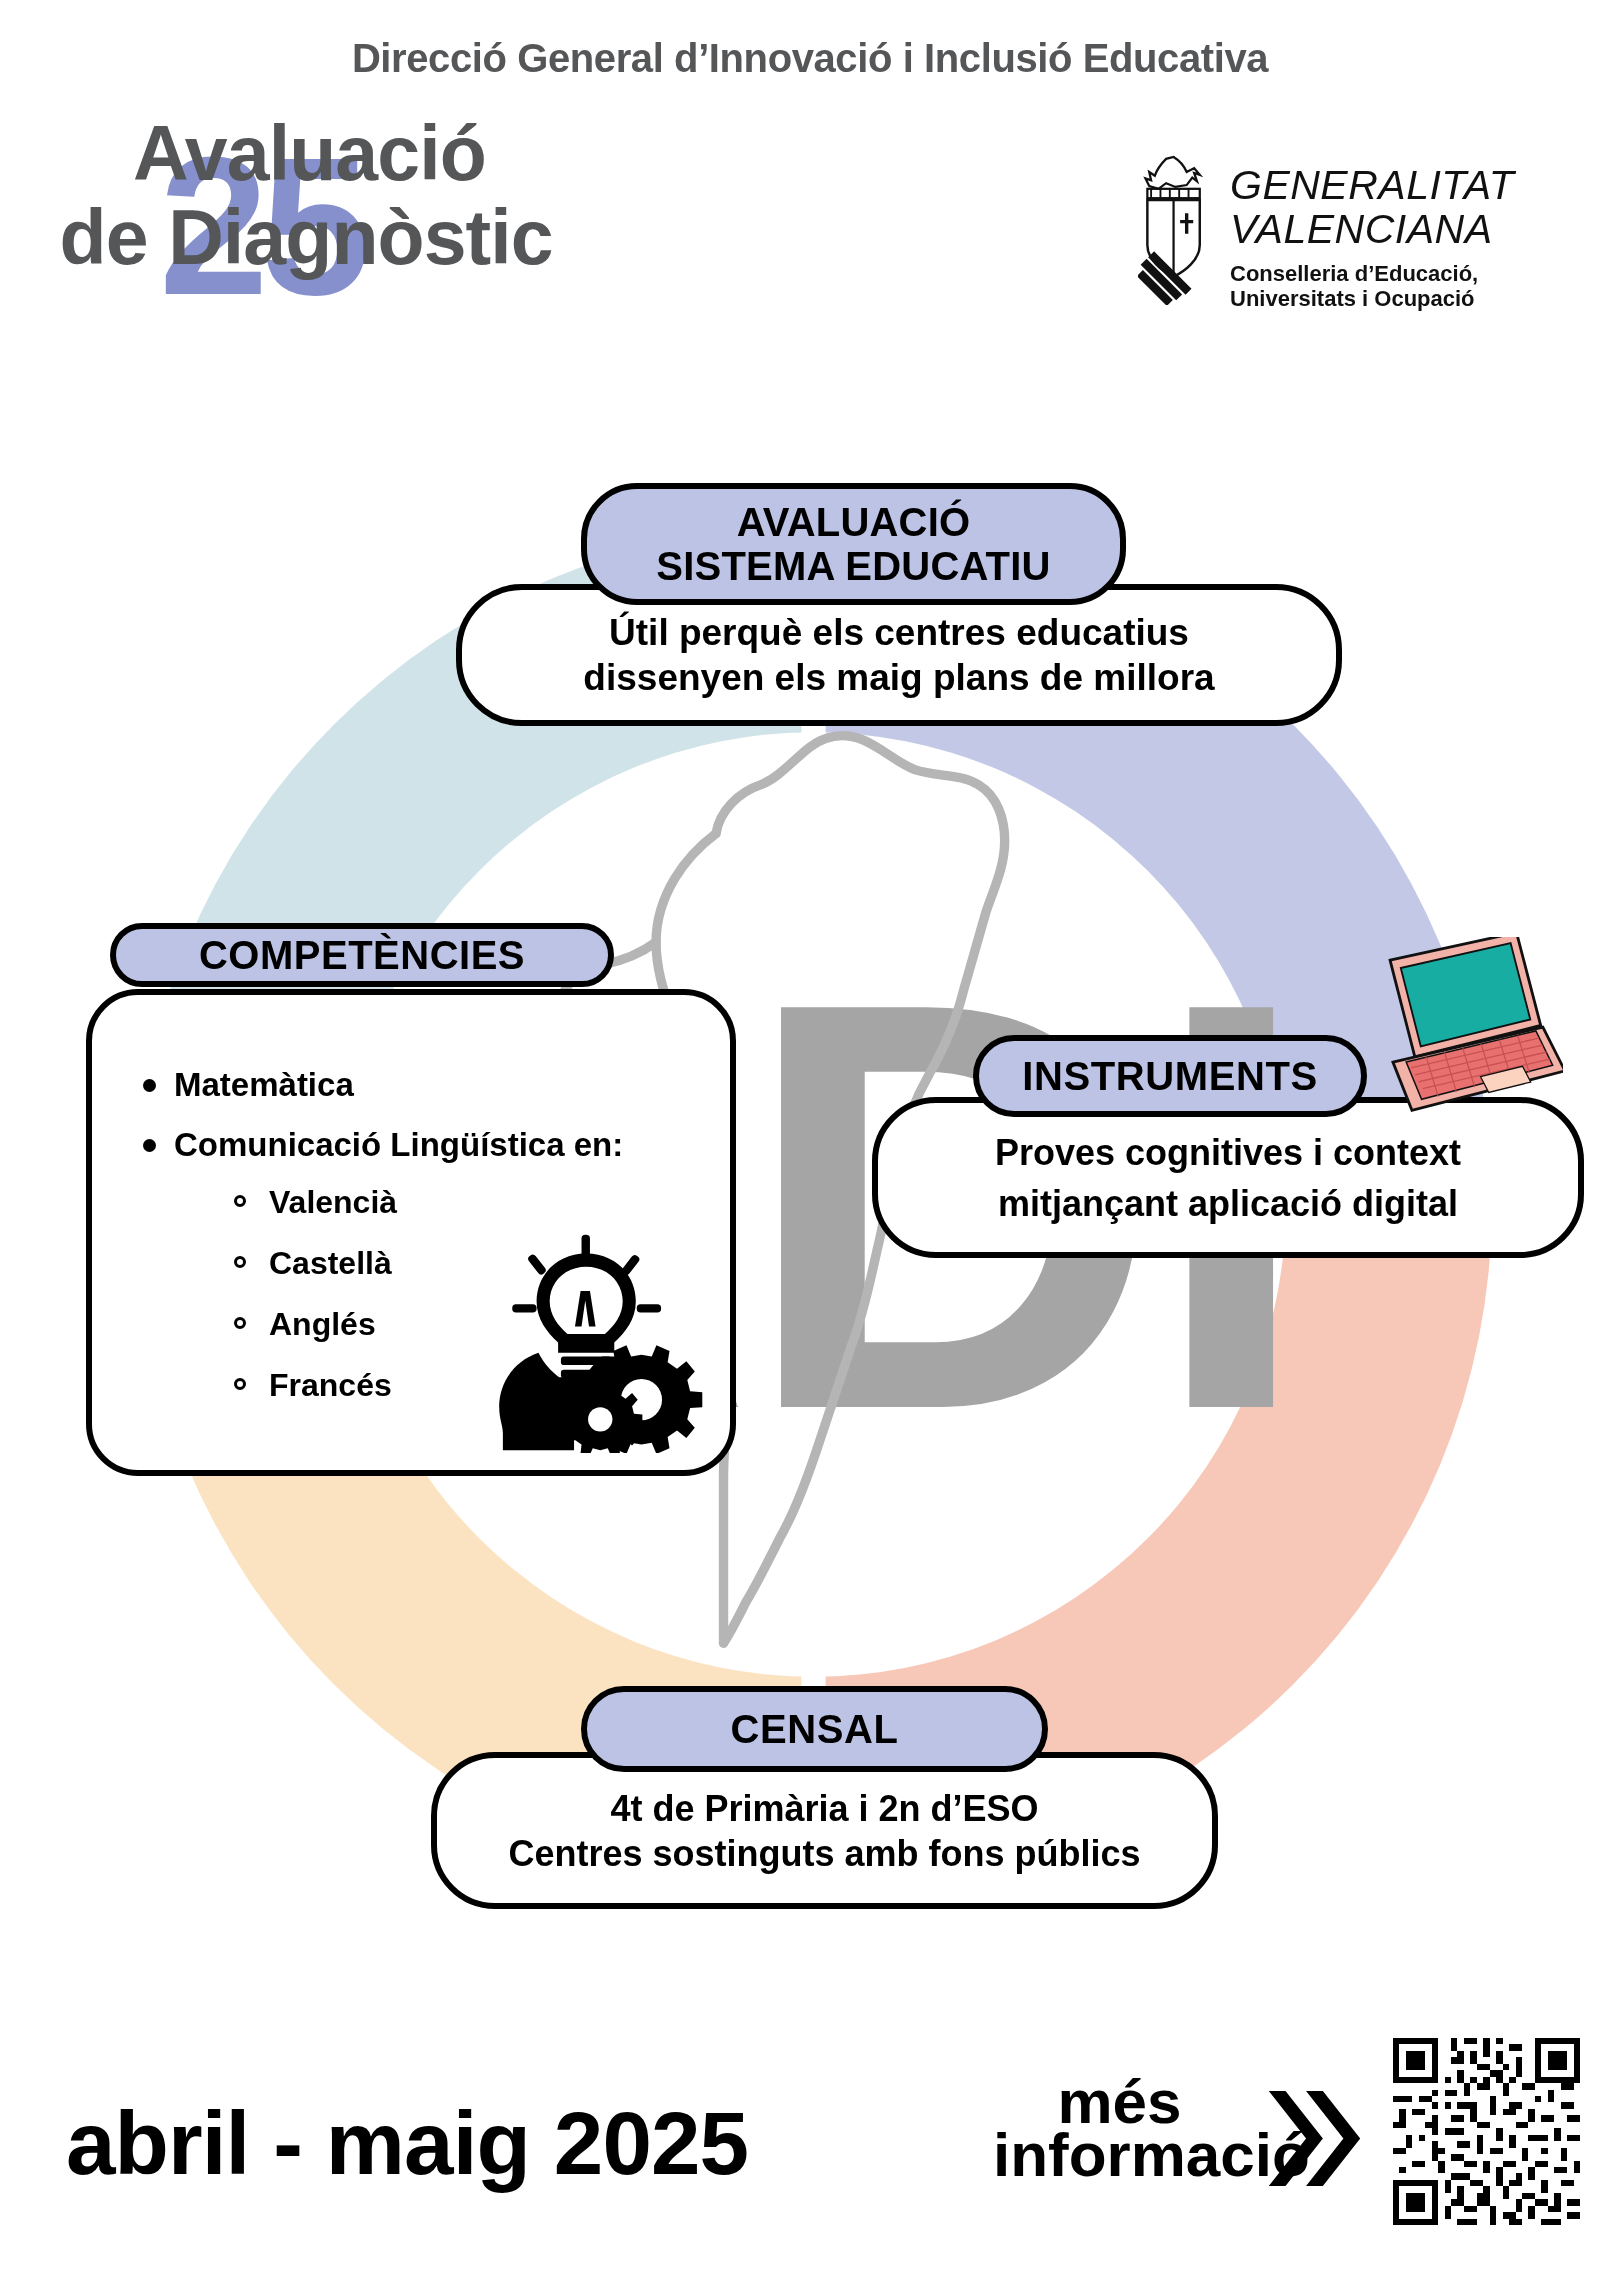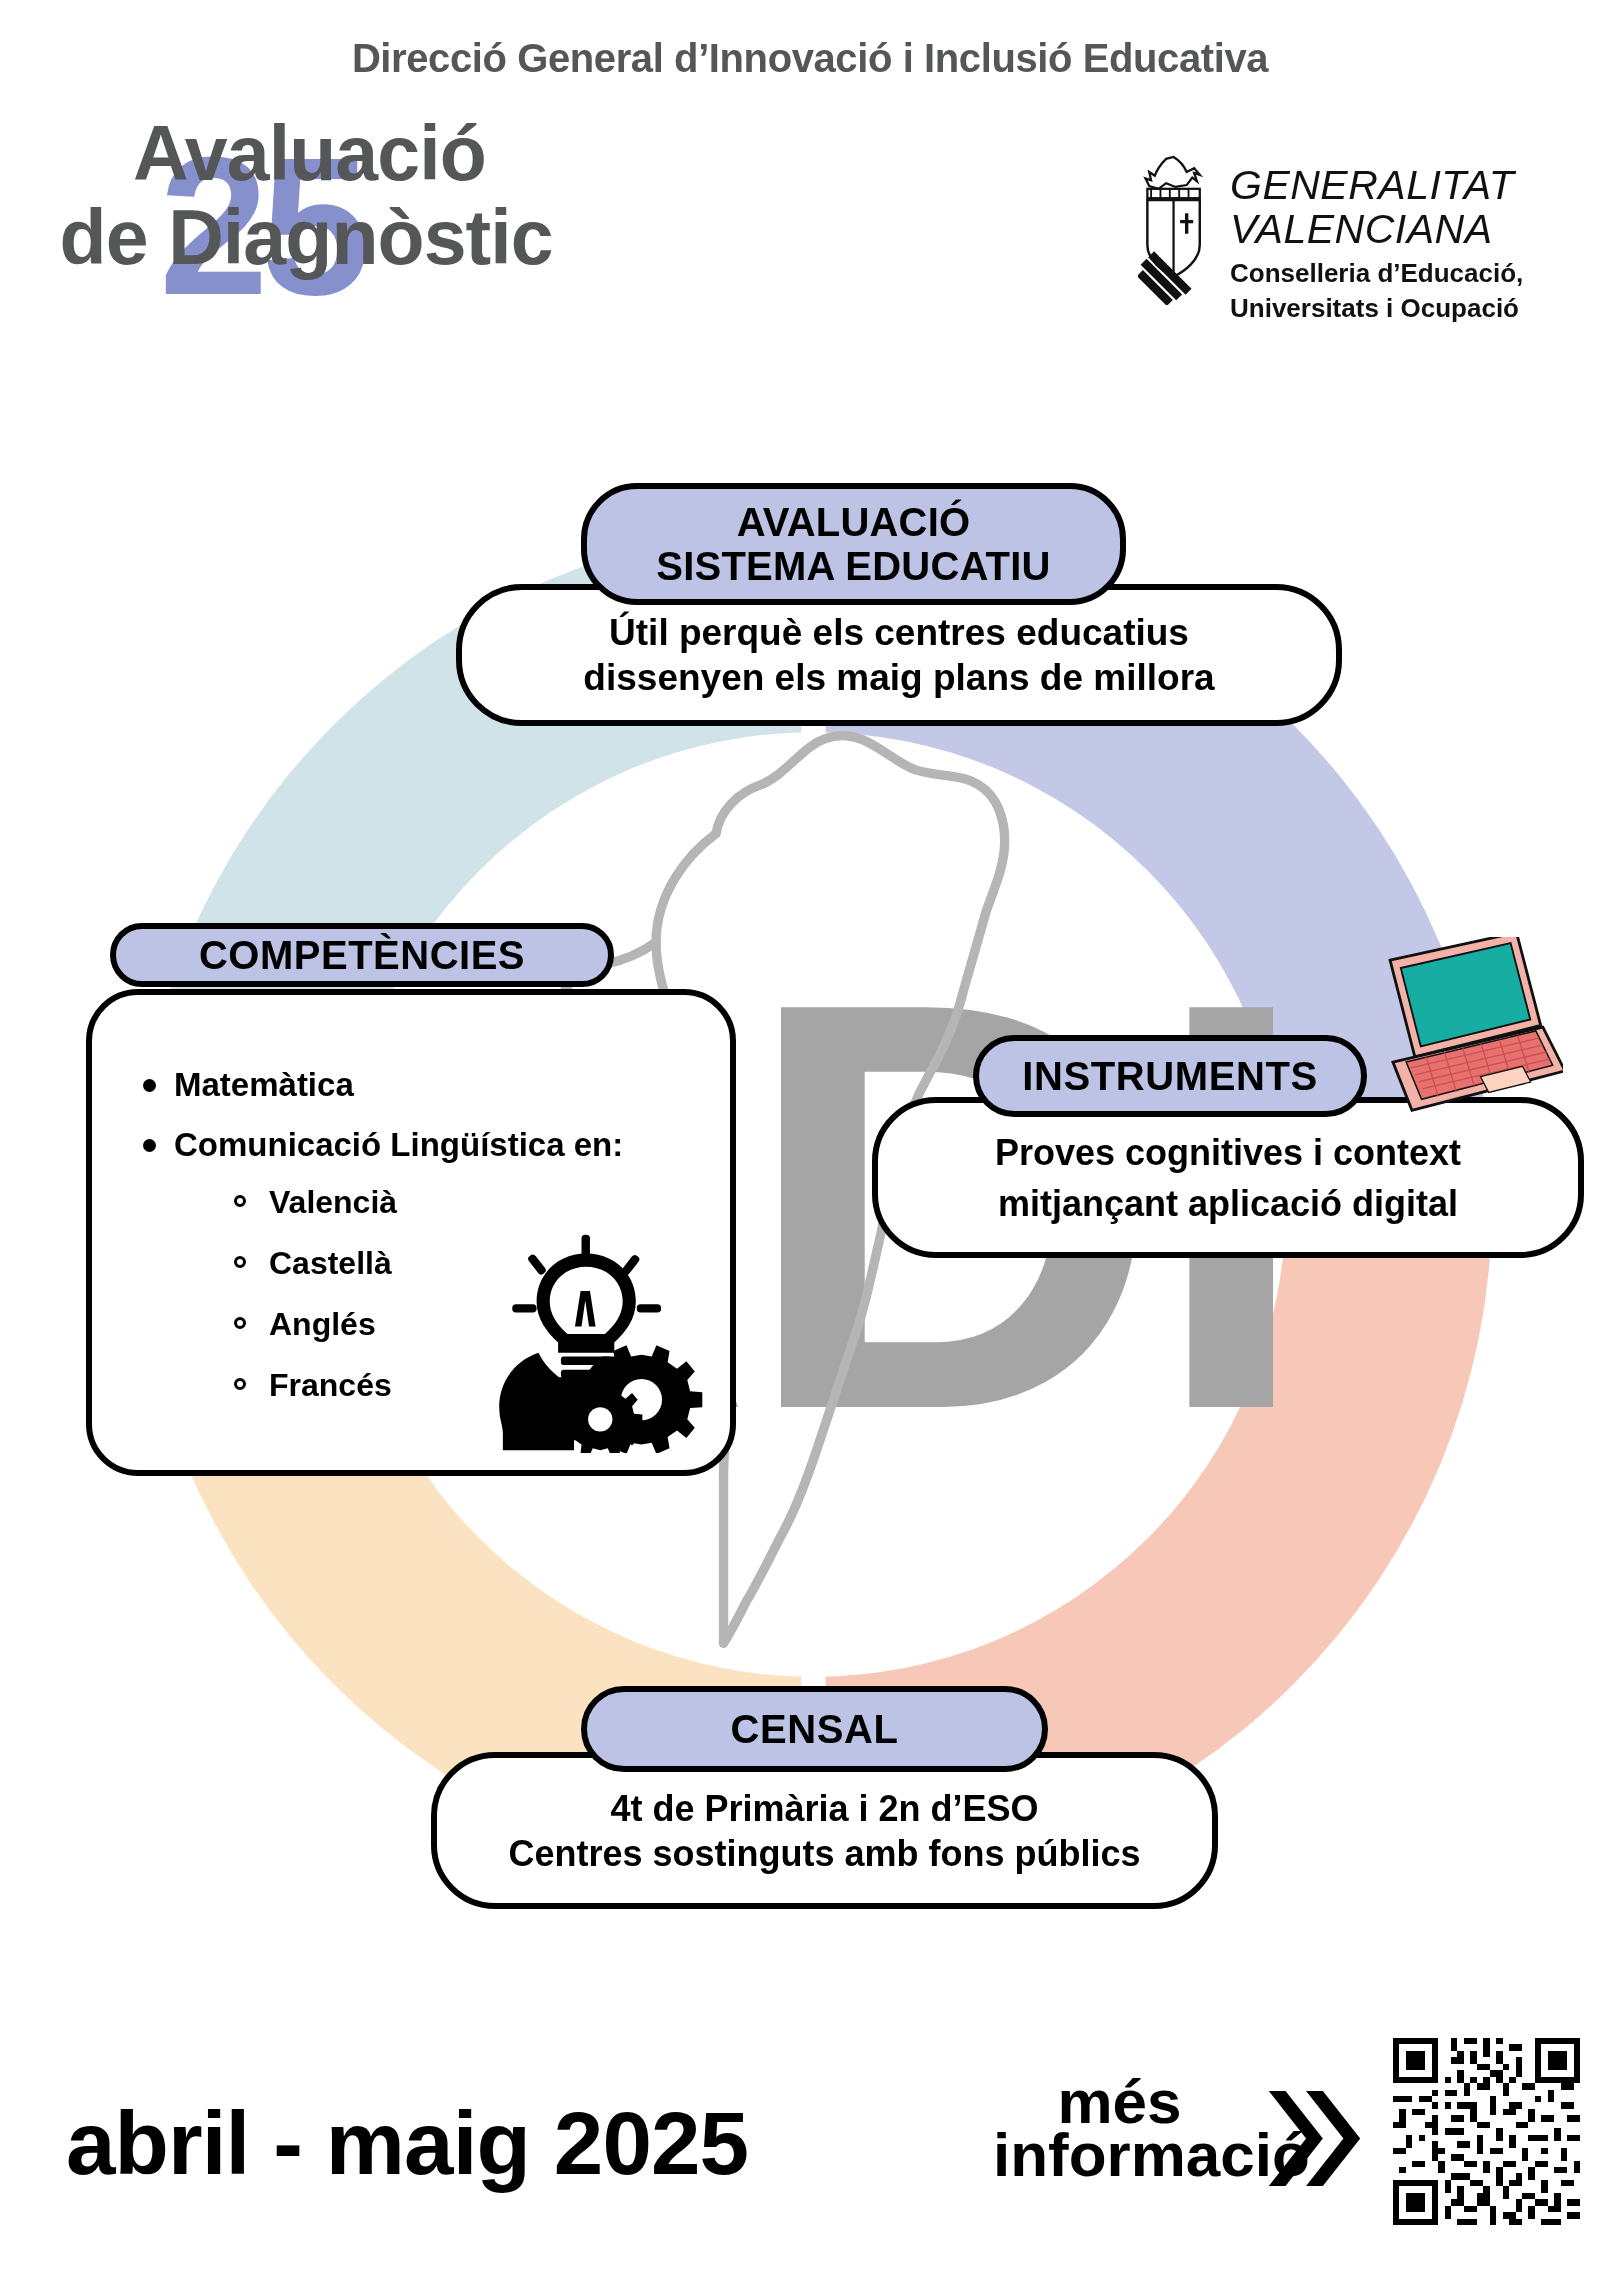--- a/index.html
+++ b/index.html
@@ -49,21 +49,21 @@
   .gv-shield{position:absolute;left:0;top:0;width:73px;height:150px;}
   .gv-text{position:absolute;left:92px;top:7.5px;}
   .gv-name{
     font-size:41px;font-weight:normal;color:#111;
     line-height:44px;letter-spacing:0.5px;
     font-family:"Liberation Sans", sans-serif;
     font-style:italic;
   }
   .gv-sub{
     margin-top:10.3px;
-    font-size:26px;font-weight:bold;color:#111;
+    font-size:22px;font-weight:bold;color:#111;
     line-height:25px;letter-spacing:0px;
   }
 
   
   .wheel{
     position:absolute;
     left:120px;top:511px;
     width:1387px;height:1387px;
   }
   .wheel svg{display:block;width:100%;height:100%;}
@@ -214,21 +214,21 @@
       <path d="M52 62 v22 M45 71 h14" stroke="#111" stroke-width="3.6"></path>
 
       <path d="M14 106 L54 146" stroke="#111" stroke-width="9"></path>
       <path d="M6 114 L44 152" stroke="#111" stroke-width="9"></path>
       <path d="M2 126 L34 158" stroke="#111" stroke-width="9"></path>
     </svg>
     <div class="gv-text">
       <div class="gv-name">GENERALITAT</div>
       <div class="gv-name">VALENCIANA</div>
       <div class="gv-sub">Conselleria d’Educació,</div>
-      <div class="gv-sub" style="margin-top:10px">Universitats i Ocupació</div>
+      <div class="gv-sub" style="margin-top:0">Universitats i Ocupació</div>
     </div>
   </div>
 </div>
 
 <div class="wheel">
   <svg viewBox="0 0 740 740">
     <defs>
       <mask id="ringMask">
         <rect x="0" y="0" width="740" height="740" fill="#000"></rect>
         <circle cx="370" cy="370" r="362" fill="#fff"></circle>

